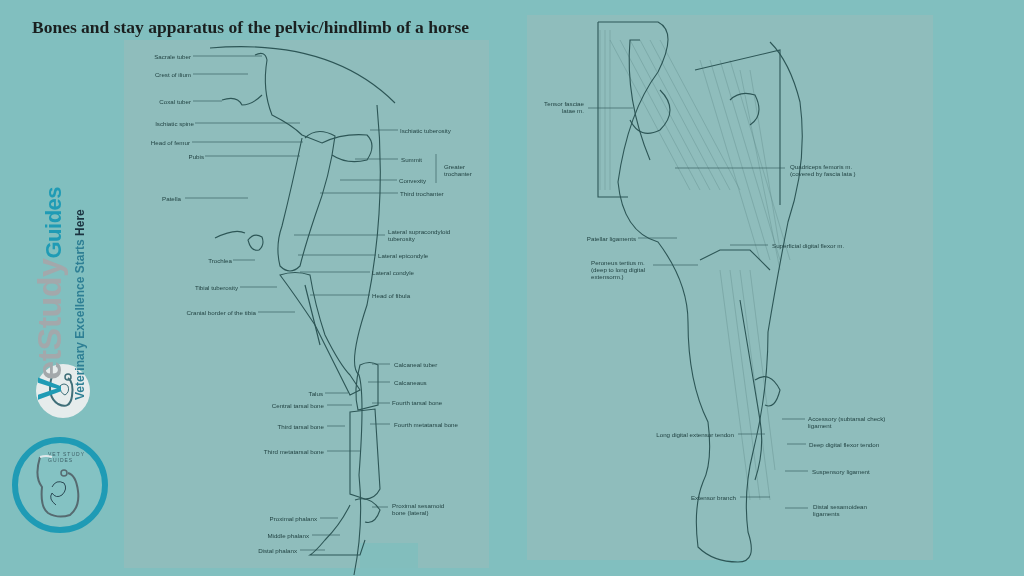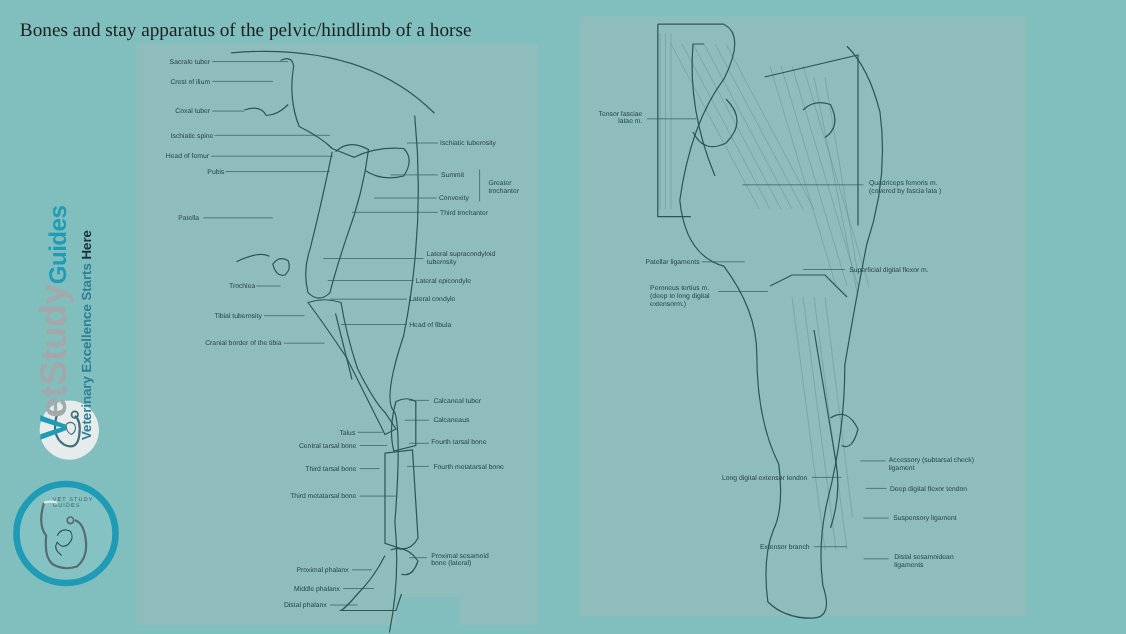--- a/index.html
+++ b/index.html
@@ -3,23 +3,23 @@
 <meta charset="utf-8">
 <style>
   html, body { margin:0; padding:0; }
   body {
     width:1024px; height:576px; overflow:hidden; position:relative;
     background:#81bfbf;
     font-family:"Liberation Sans", sans-serif;
     color:#1f3a3a;
   }
   .title {
-    position:absolute; left:18px; top:17px;
+    position:absolute; left:32px; top:17px;
     font-family:"Liberation Serif", serif; font-size:17.5px; color:#1a1f1f;
-    white-space:nowrap; z-index:5;
+    white-space:nowrap; z-index:5;font-weight:bold;
   }
   .panel { position:absolute; background:#8fbdbc; }
   .panel-left { left:124px; top:40px; width:365px; height:528px; }
   .panel-right { left:527px; top:15px; width:406px; height:545px; }
   .patch { position:absolute; left:360px; top:543px; width:58px; height:25px; background:#82bebd; }
   svg.art { position:absolute; left:0; top:0; width:1024px; height:576px; z-index:2; }
   .lbl {
     position:absolute; font-size:6.2px; line-height:7px; color:#234444; white-space:nowrap; z-index:3;
   }
   .lbl.r { text-align:right; }

